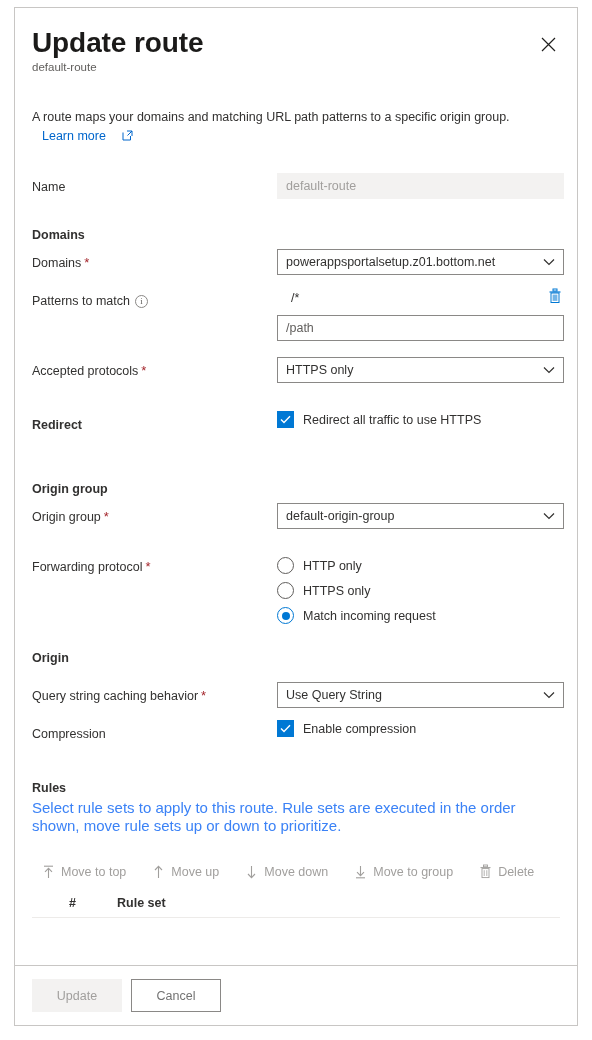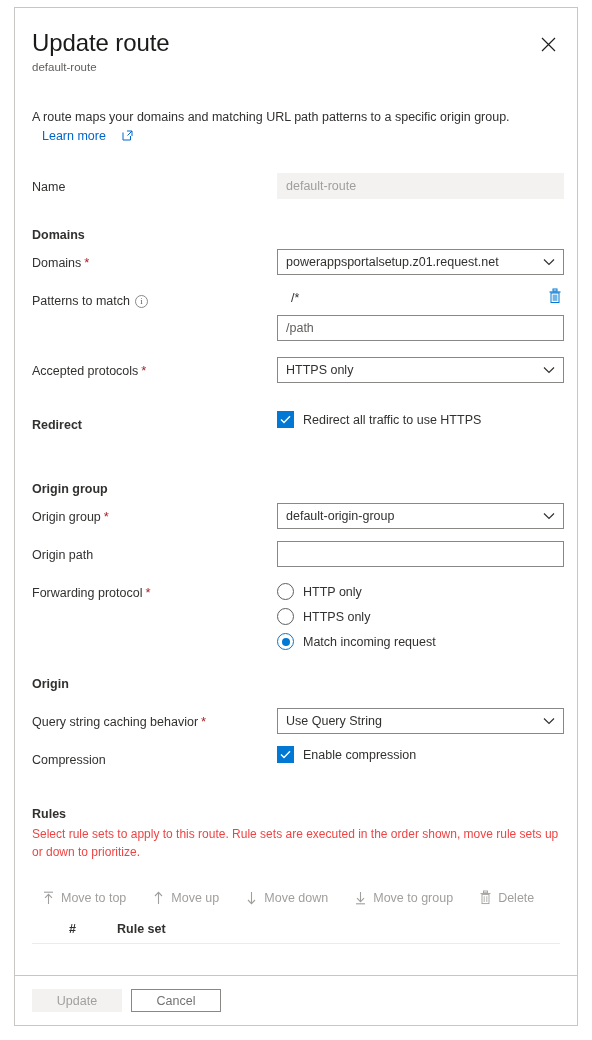--- a/index.html
+++ b/index.html
@@ -24,22 +24,22 @@
 
   .panel-body {
     flex: 1 1 auto;
     padding: 0 17px;
     overflow: hidden;
   }
 
   
   .hdr { position: relative; padding-top: 21px; }
   .hdr-title {
-    font-size: 24px;
-    font-weight: 400;
+    font-size: 28px;
+    font-weight: 700;
     color: #1b1a19;
     letter-spacing: -0.1px;
     line-height: 28px;
   }
   .hdr-sub {
     font-size: 11.5px;
     color: #605e5c;
     margin-top: 3px;
     line-height: 15px;
   }
@@ -185,22 +185,22 @@
     font-size: 9px;
     font-family: "Liberation Serif", serif;
     display: inline-flex; align-items: center; justify-content: center;
     line-height: 1;
     flex: 0 0 13px;
     cursor: pointer;
   }
 
   
   .rules-desc {
-    font-size: 12px;
-    color: #ef4444;
+    font-size: 15px;
+    color: #3b82f6;
     line-height: 18px;
     margin-top: 3px;
   }
   .cmdbar {
     display: flex;
     align-items: center;
     gap: 8px;
     margin-top: 24px;
     padding-left: 2px;
     text-align: center;
@@ -230,21 +230,21 @@
 
   
   .footer {
     flex: 0 0 auto;
     border-top: 1px solid #c8c6c4;
     padding: 13px 17px;
     display: flex;
     gap: 9px;
   }
   .btn {
-    height: 23px;
+    height: 33px;
     min-width: 90px;
     font-family: "Liberation Sans", sans-serif;
     font-size: 12.5px;
     display: flex; align-items: center; justify-content: center;
     cursor: pointer;
     border: 1px solid transparent;
   }
   .btn.primary-disabled {
     background: #f3f2f1;
     color: #a19f9d;
@@ -313,21 +313,21 @@
     <div class="sp-6"></div>
 
     <div class="row">
       <div class="lbl">
         <span>Domains</span>
         <span class="req">*</span>
       </div>
       <div class="ctl">
         <div class="ddwrap">
           <div class="dd">
-            <span>powerappsportalsetup.z01.request.net</span>
+            <span>powerappsportalsetup.z01.bottom.net</span>
           </div>
           <span class="chev">
             <svg width="12" height="8" viewBox="0 0 12 8">
                 <path d="M1 1.5 L6 6.5 L11 1.5" stroke="#323130" stroke-width="1.2" fill="none"></path>
               </svg>
           </span>
         </div>
       </div>
     </div>
 
@@ -418,26 +418,20 @@
             <svg width="12" height="8" viewBox="0 0 12 8">
                 <path d="M1 1.5 L6 6.5 L11 1.5" stroke="#323130" stroke-width="1.2" fill="none"></path>
               </svg>
           </span>
         </div>
       </div>
     </div>
 
     <div class="sp-12"></div>
 
-    <div class="row">
-      <div class="lbl">Origin path</div>
-      <div class="ctl">
-        <input class="tbox" type="text" value="" style="">
-      </div>
-    </div>
 
     <div class="sp-12"></div>
 
     <div class="row">
       <div class="lbl">
         <span>Forwarding protocol</span>
         <span class="req">*</span>
       </div>
       <div class="ctl">
         <div class="rrow">

